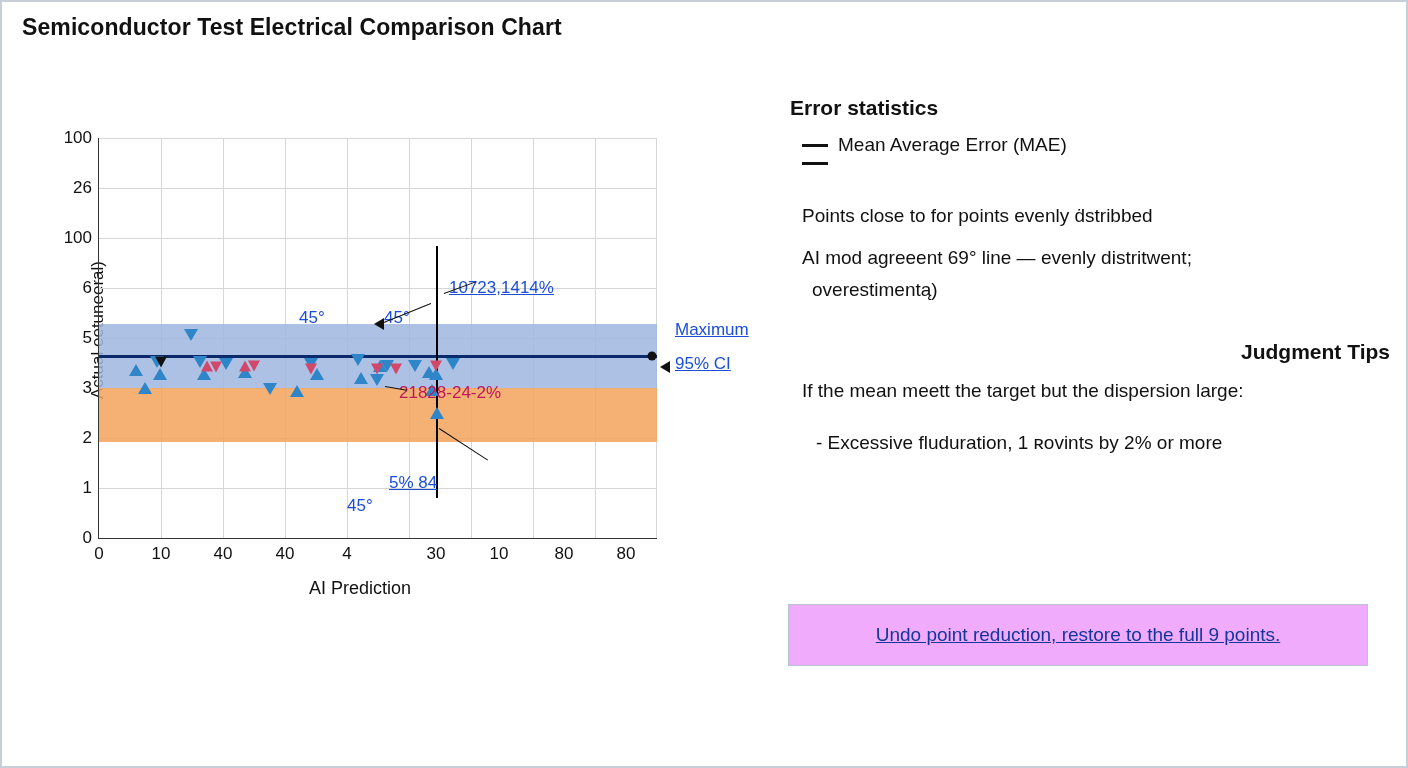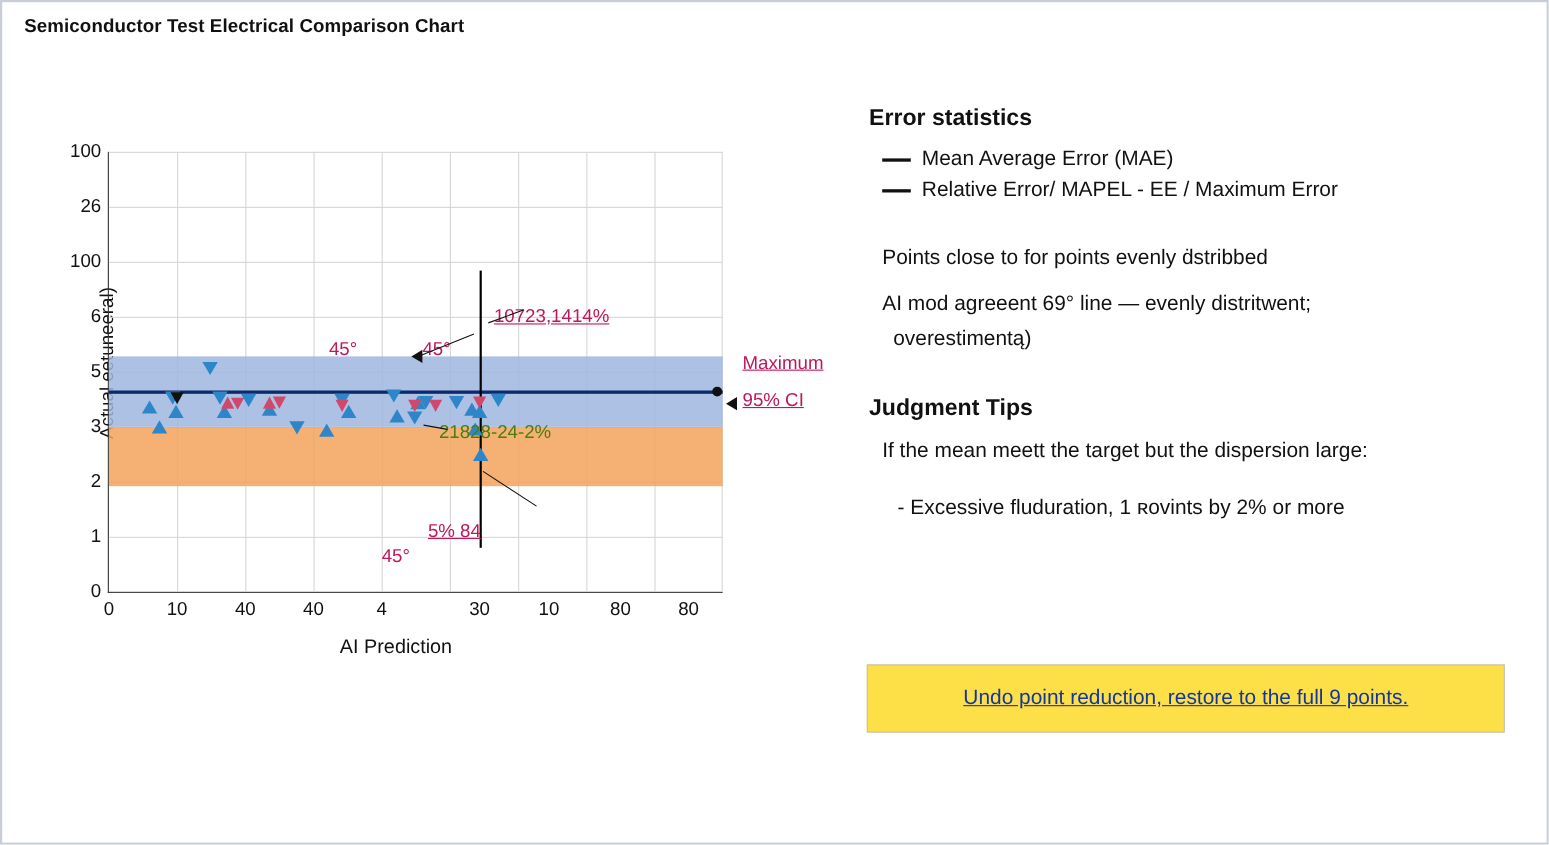--- a/index.html
+++ b/index.html
@@ -19,21 +19,21 @@
     position: absolute;
     left: 0; top: 0;
     width: 1408px; height: 768px;
     border: 2px solid #c9ced6;
     box-sizing: border-box;
     background: #fff;
   }
   .page-title {
     position: absolute;
     left: 22px; top: 14px;
-    font-size: 17px;
+    font-size: 23px;
     font-weight: bold;
     letter-spacing: 0.1px;
     color: #111;
   }
 
   
   .chart-wrap {
     position: absolute;
     left: 20px; top: 110px;
     width: 720px; height: 500px;
@@ -149,21 +149,21 @@
     transform: translate(-50%, -50%);
   }
   .m-tri-dark {
     border-left: 6px solid transparent;
     border-right: 6px solid transparent;
     border-top: 11px solid #111;
   }
   .annot {
     position: absolute;
     font-size: 17px;
-    color: #be185d;
+    color: #1d4ed8;
     white-space: nowrap;
   }
   .annot.u { text-decoration: underline; }
   .annot-lead {
     position: absolute;
     background: #111;
     height: 1.4px;
     transform-origin: left center;
   }
   .arrow-left {
@@ -209,26 +209,27 @@
   .para.indent1 { margin-left: 26px; }
   .para.indent2 { margin-left: 22px; }
   .spacer-lg { height: 32px; }
   .spacer-md { height: 20px; }
   .spacer-sm { height: 10px; }
   .tips-head {
     margin: 0 0 14px 0;
     font-size: 21px;
     font-weight: bold;
     color: #111;
+    text-align: right;
   }
   .undo-box {
     position: absolute;
     left: 788px; top: 604px;
     width: 580px; height: 62px;
-    background: #fde047;
+    background: #f0abfc;
     border: 1px solid #b9c2d1;
     box-sizing: border-box;
     display: flex;
     align-items: center;
     justify-content: center;
   }
   .undo-link {
     font-size: 19px;
     color: #13369e;
     text-decoration: underline;
@@ -333,21 +334,21 @@
     <div class="marker m-dot" style="left:553px; top:218px"></div>
     <div class="marker m-tri-dark" style="left:62px;  top:224px"></div>
 
     <div class="annot" style="left:200px; top:170px">45°</div>
     <div class="annot" style="left:285px; top:170px">45°</div>
     <div class="annot" style="left:248px; top:358px">45°</div>
 
     <div class="annot u" style="left:350px; top:140px">10723,1414%</div>
     <div class="annot u" style="left:290px; top:335px">5% 84</div>
 
-    <div class="annot" style="left:300px; top:245px; color:#4d7c0f">21828-24-2%</div>
+    <div class="annot" style="left:300px; top:245px; color:#be185d">21828-24-2%</div>
 
     <div class="annot-lead" style="left:280px; top:186px; width:56px; transform:rotate(-22deg)"></div>
     <div class="arrow-left" style="left:275px; top:180px"></div>
     <div class="annot-lead" style="left:345px; top:155px; width:34px; transform:rotate(-20deg)"></div>
     <div class="annot-lead" style="left:286px; top:248px; width:22px; transform:rotate(10deg)"></div>
     <div class="annot-lead" style="left:340px; top:290px; width:58px; transform:rotate(33deg)"></div>
   </div>
 
   <div class="annot u" style="left:655px; top:210px">Maximum</div>
   <div class="annot u" style="left:655px; top:244px">95% CI</div>
@@ -357,21 +358,20 @@
 <div class="panel">
 
   <h2>Error statistics</h2>
 
   <div class="legend-row">
     <span class="dash"></span>
     <span>Mean Average Error (MAE)</span>
   </div>
   <div class="legend-row">
     <span class="dash"></span>
-    <span>Relative Error/ MAPEL - EE / Maximum Error</span>
   </div>
 
   <div class="spacer-lg"></div>
 
   <div class="para">Points close to for points evenly ḋstribbed</div>
   <div class="spacer-sm"></div>
   <div class="para">AI mod agreeent 69° line — evenly distritwent;</div>
   <div class="para indent2">overestimentą)</div>
 
   <div class="spacer-lg"></div>

